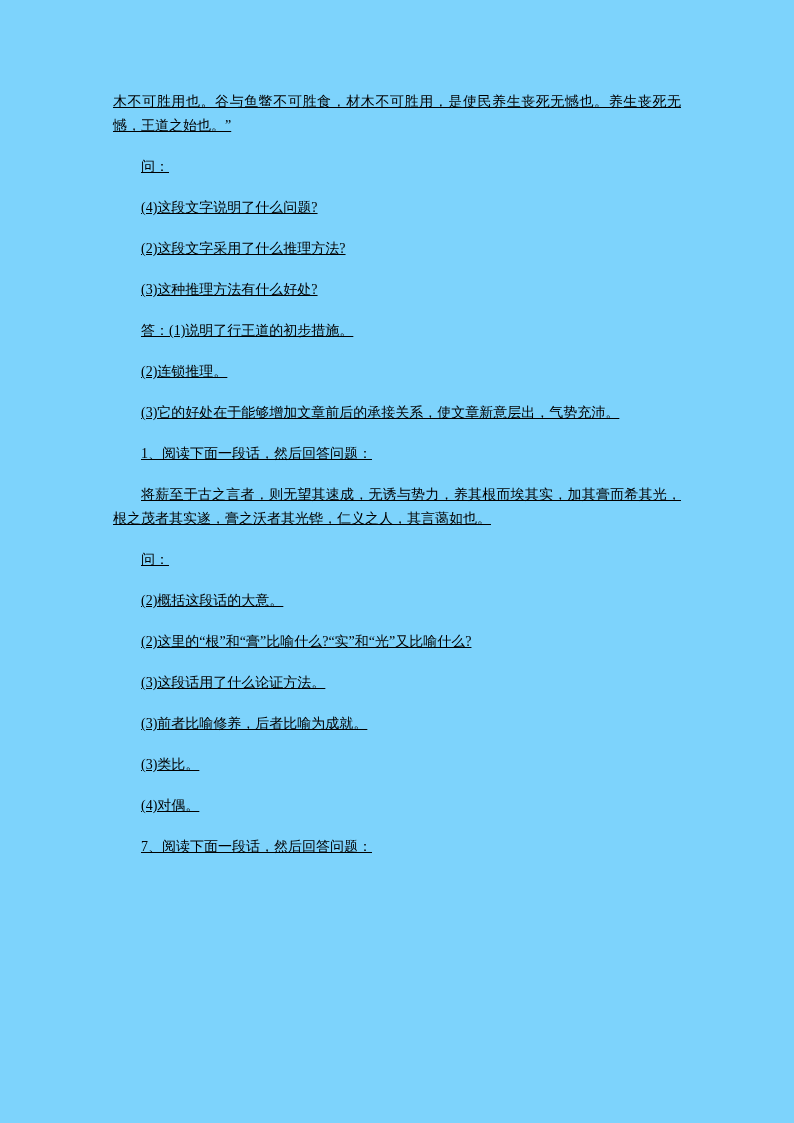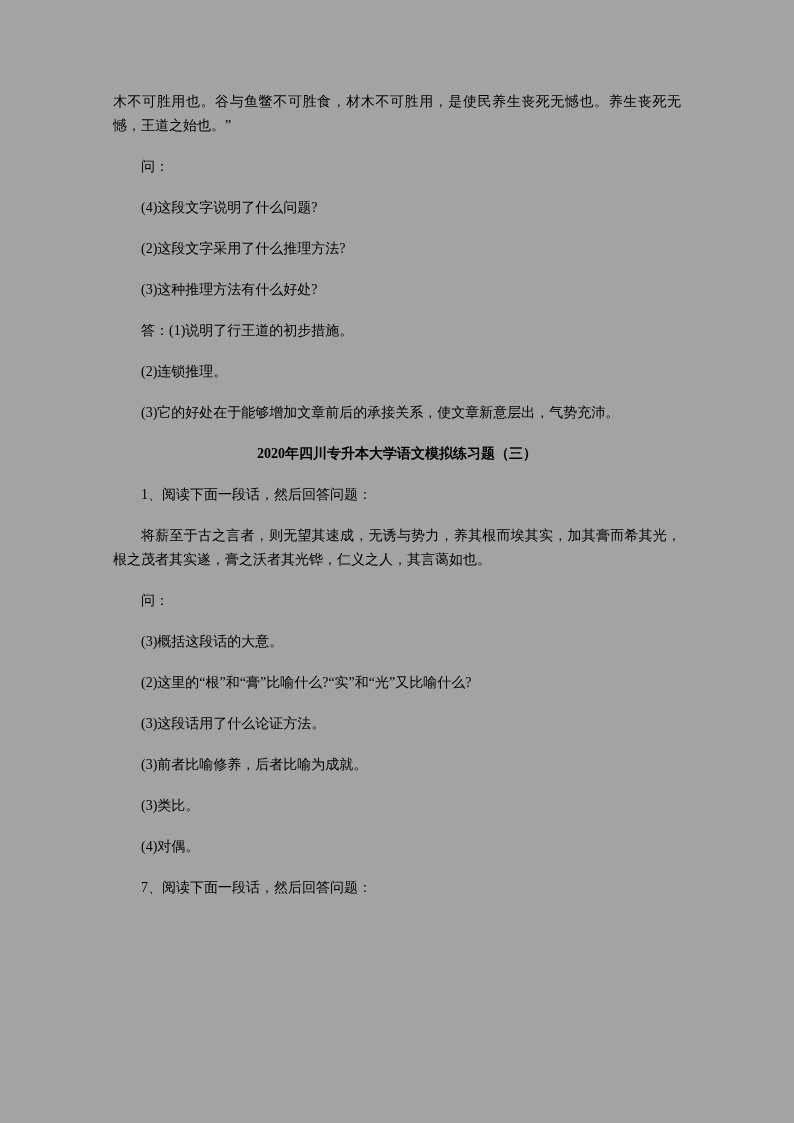--- a/index.html
+++ b/index.html
@@ -5,27 +5,28 @@
   html, body {
     margin: 0;
     padding: 0;
     background: #ffffff;
   }
   .page {
     position: relative;
     width: 794px;
     height: 1123px;
     margin: 0 auto;
-    background: #a3a3a3;
+    background: #7dd3fc;
     color: #000000;
     font-family: "Liberation Serif", "DejaVu Serif", serif;
     font-size: 14px;
     overflow: hidden;
     box-sizing: border-box;
     padding: 90px 113px 0 113px;
+    text-decoration: underline;
   }
   .doc-body p {
     margin: 0 0 17px 0;
     line-height: 24px;
     text-align: justify;
     white-space: normal;
     word-break: break-all;
   }
   .doc-body p.indent {
     text-indent: 2em;
@@ -42,25 +43,24 @@
 <div class="page">
   <div class="doc-body">
       <p class="">木不可胜用也。谷与鱼鳖不可胜食，材木不可胜用，是使民养生丧死无憾也。养生丧死无憾，王道之始也。”</p>
       <p class=" indent">问：</p>
       <p class=" indent">(4)这段文字说明了什么问题?</p>
       <p class=" indent">(2)这段文字采用了什么推理方法?</p>
       <p class=" indent">(3)这种推理方法有什么好处?</p>
       <p class=" indent">答：(1)说明了行王道的初步措施。</p>
       <p class=" indent">(2)连锁推理。</p>
       <p class=" indent">(3)它的好处在于能够增加文章前后的承接关系，使文章新意层出，气势充沛。</p>
-      <p class="title">2020年四川专升本大学语文模拟练习题（三）</p>
       <p class=" indent">1、阅读下面一段话，然后回答问题：</p>
       <p class=" indent">将薪至于古之言者，则无望其速成，无诱与势力，养其根而埃其实，加其膏而希其光，根之茂者其实遂，膏之沃者其光铧，仁义之人，其言蔼如也。</p>
       <p class=" indent">问：</p>
-      <p class=" indent">(3)概括这段话的大意。</p>
+      <p class=" indent">(2)概括这段话的大意。</p>
       <p class=" indent">(2)这里的“根”和“膏”比喻什么?“实”和“光”又比喻什么?</p>
       <p class=" indent">(3)这段话用了什么论证方法。</p>
       <p class=" indent">(3)前者比喻修养，后者比喻为成就。</p>
       <p class=" indent">(3)类比。</p>
       <p class=" indent">(4)对偶。</p>
       <p class=" indent">7、阅读下面一段话，然后回答问题：</p>
     </div>
 </div>
 
 </body></html>

